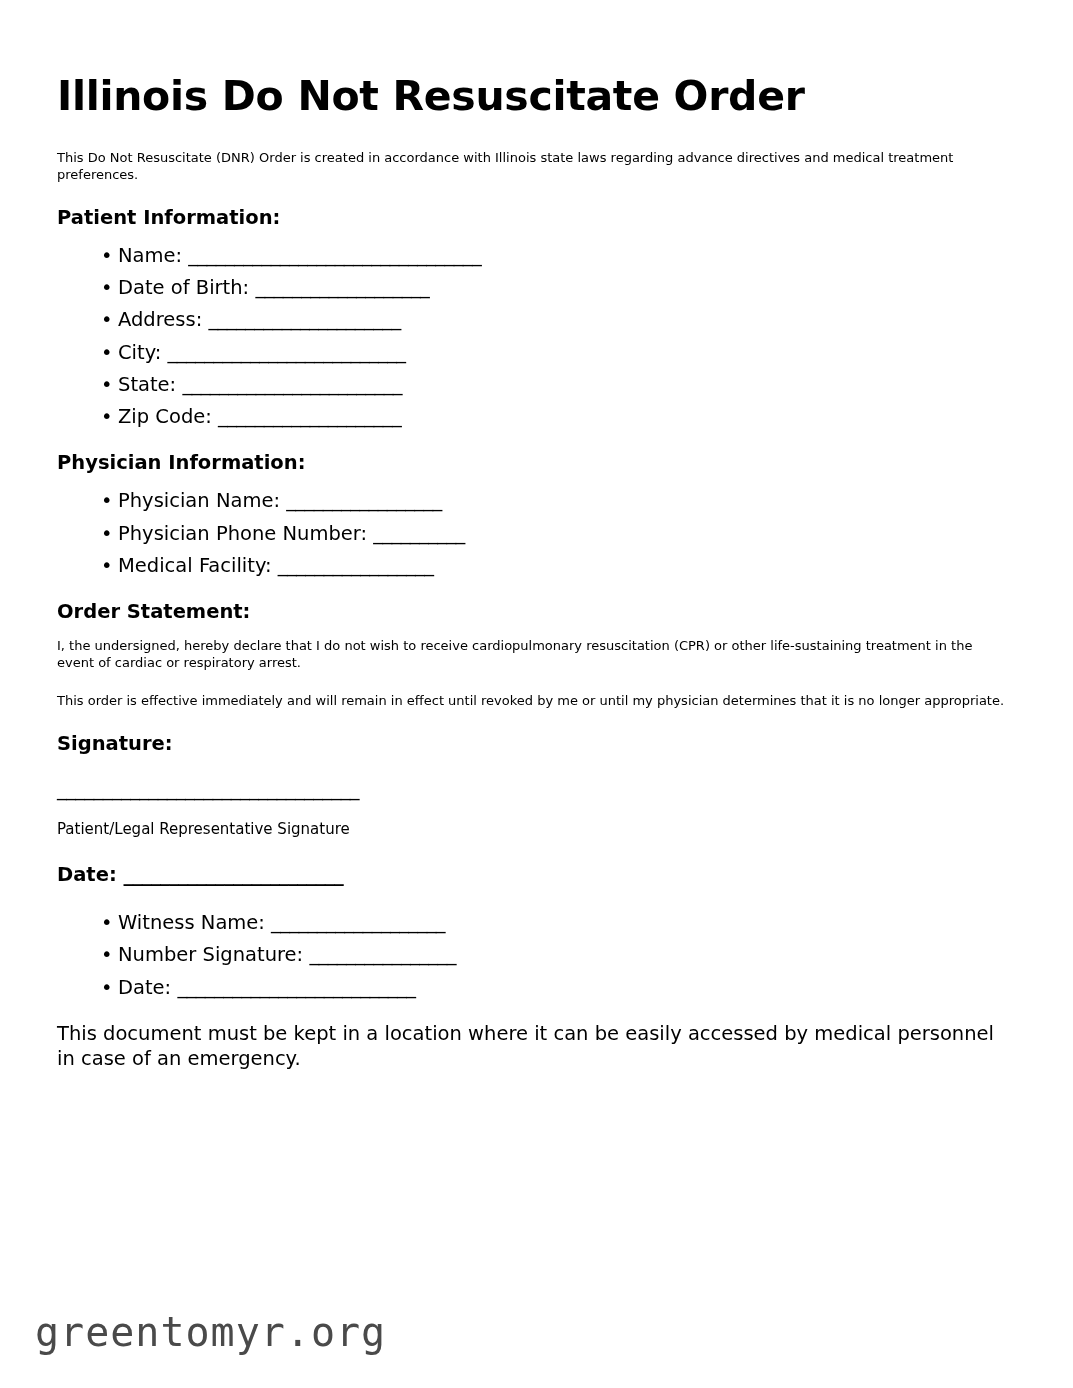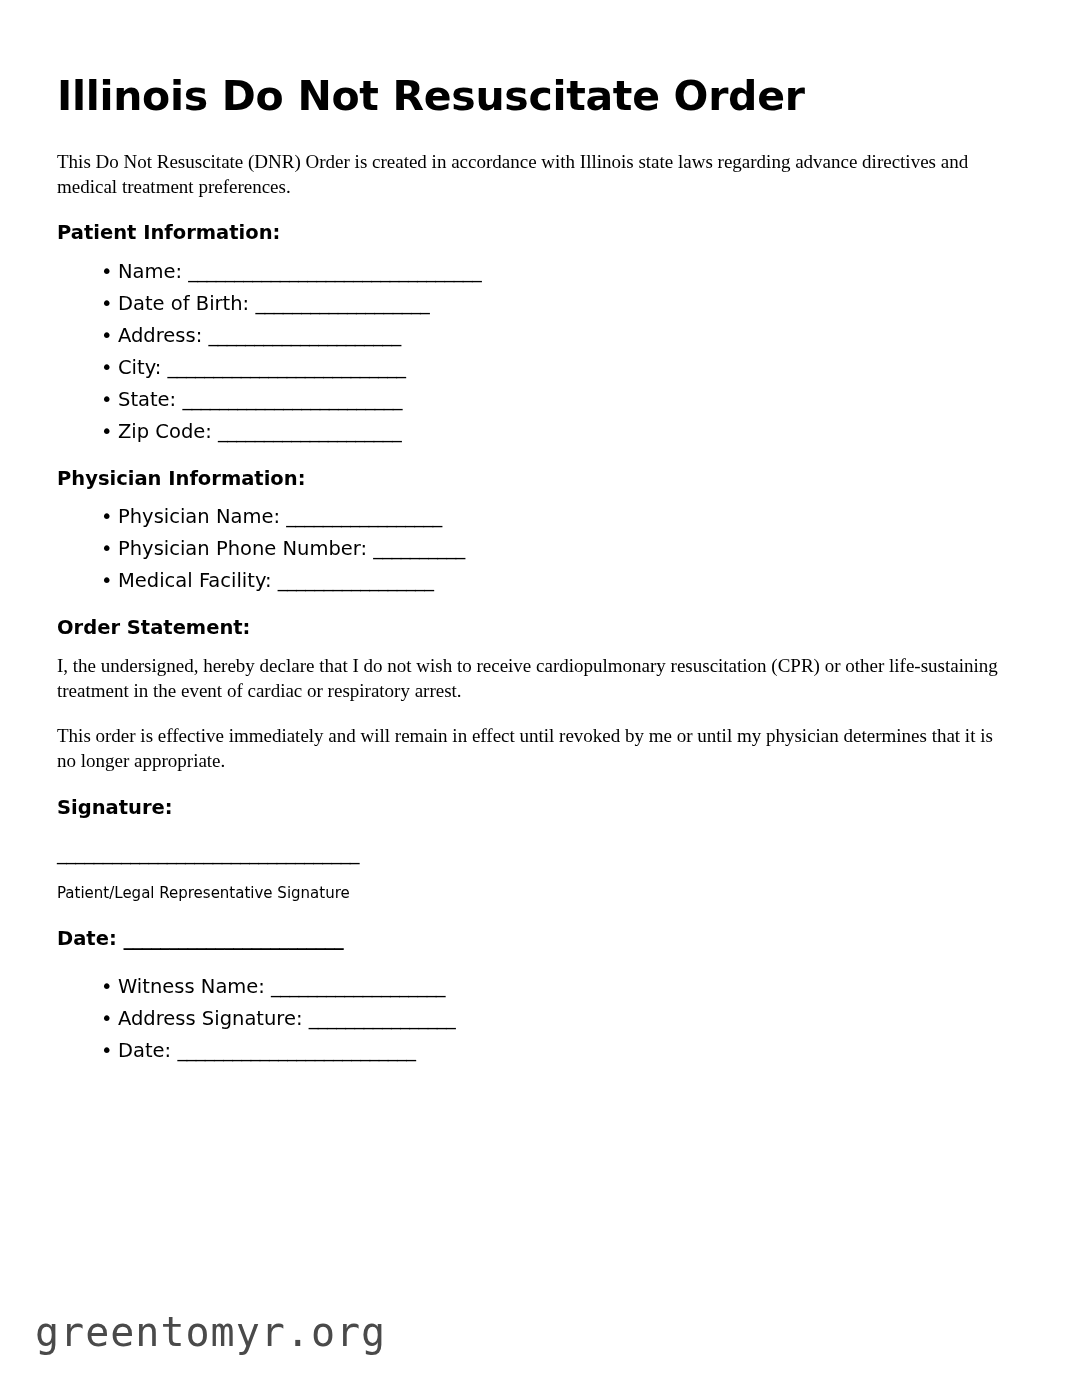--- a/index.html
+++ b/index.html
@@ -26,25 +26,24 @@
     padding: 60px 63px 0 57px;
   }
   .doc-title {
     font-size: 41px;
     font-weight: bold;
     letter-spacing: -0.3px;
     line-height: 1.12;
     margin: 14px 0 30px 0;
   }
   .body-para {
-    font-size: 19px;
+    font-size: 13px;
     line-height: 1.3;
     margin: 0 0 21px 0;
     max-width: 955px;
-    font-family: Liberation Serif, serif;
   }
   .section-heading {
     font-size: 19.5px;
     font-weight: bold;
     line-height: 1.3;
     margin: 0 0 14px 0;
   }
   ul.field-list {
     list-style: none;
     margin: 0 0 21px 0;
@@ -139,20 +138,21 @@
   <p class="body-para">I, the undersigned, hereby declare that I do not wish to receive cardiopulmonary resuscitation (CPR) or other life-sustaining treatment in the event of cardiac or respiratory arrest.</p>
   <p class="body-para">This order is effective immediately and will remain in effect until revoked by me or until my physician determines that it is no longer appropriate.</p>
 
   <h2 class="section-heading">Signature:</h2>
   <div class="sig-rule">_________________________________</div>
   <p class="sig-caption">Patient/Legal Representative Signature</p>
   <div class="date-line"><span>Date:</span> <span class="fill">________________________</span></div>
 
   <ul class="field-list">
     <li><span>Witness Name:</span> <span class="fill">___________________</span></li>
-    <li><span>Address Signature:</span> <span class="fill">________________</span></li>
+    <li><span>Number Signature:</span> <span class="fill">________________</span></li>
     <li><span>Date:</span> <span class="fill">__________________________</span></li>
   </ul>
 
+  <p class="closing-para">This document must be kept in a location where it can be easily accessed by medical personnel in case of an emergency.</p>
 
 </div>
 
 <div class="watermark">greentomyr.org</div>
 
 </body></html>

